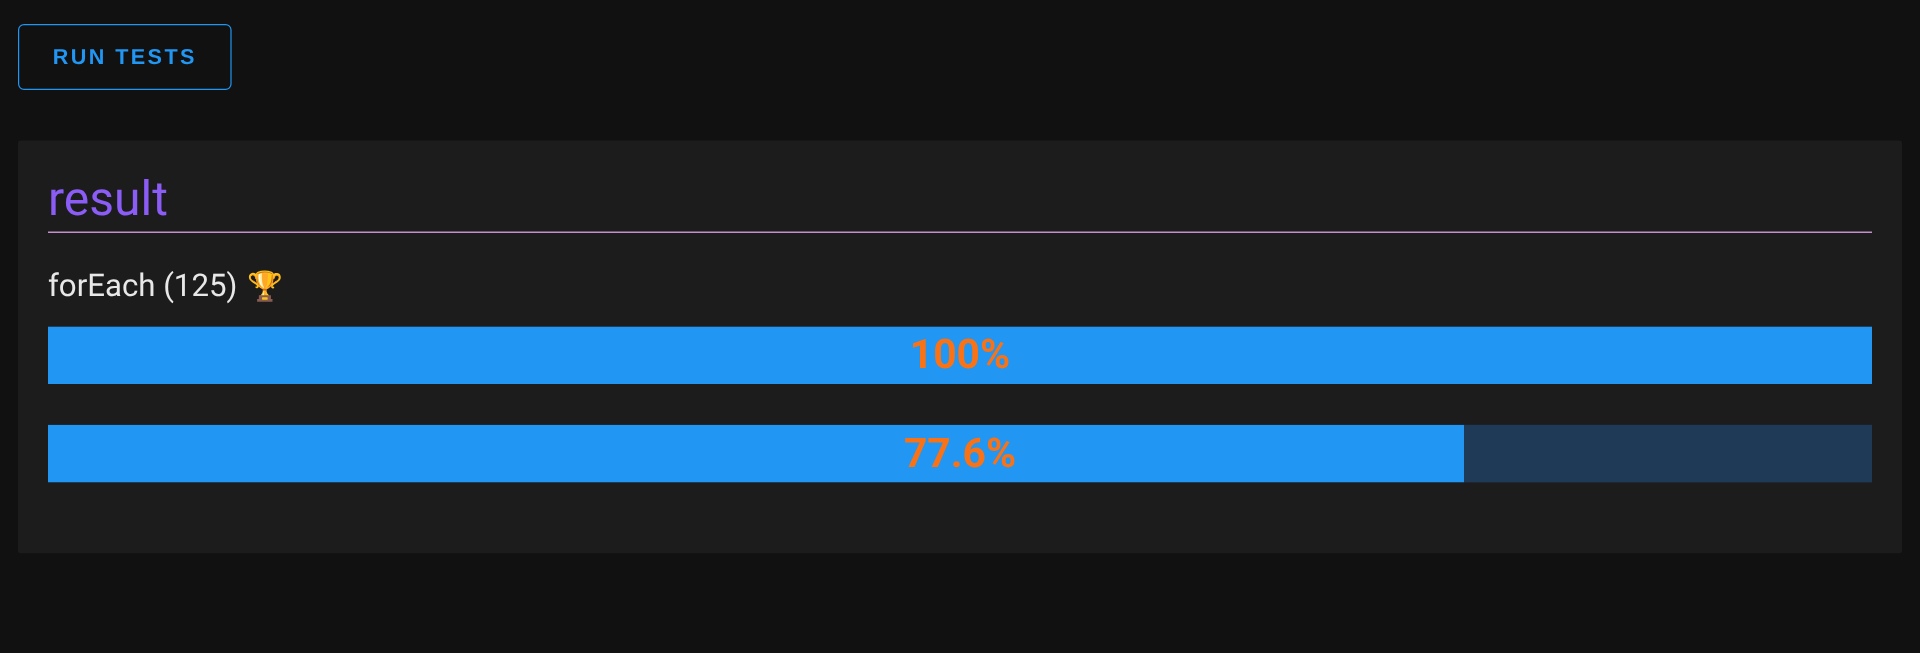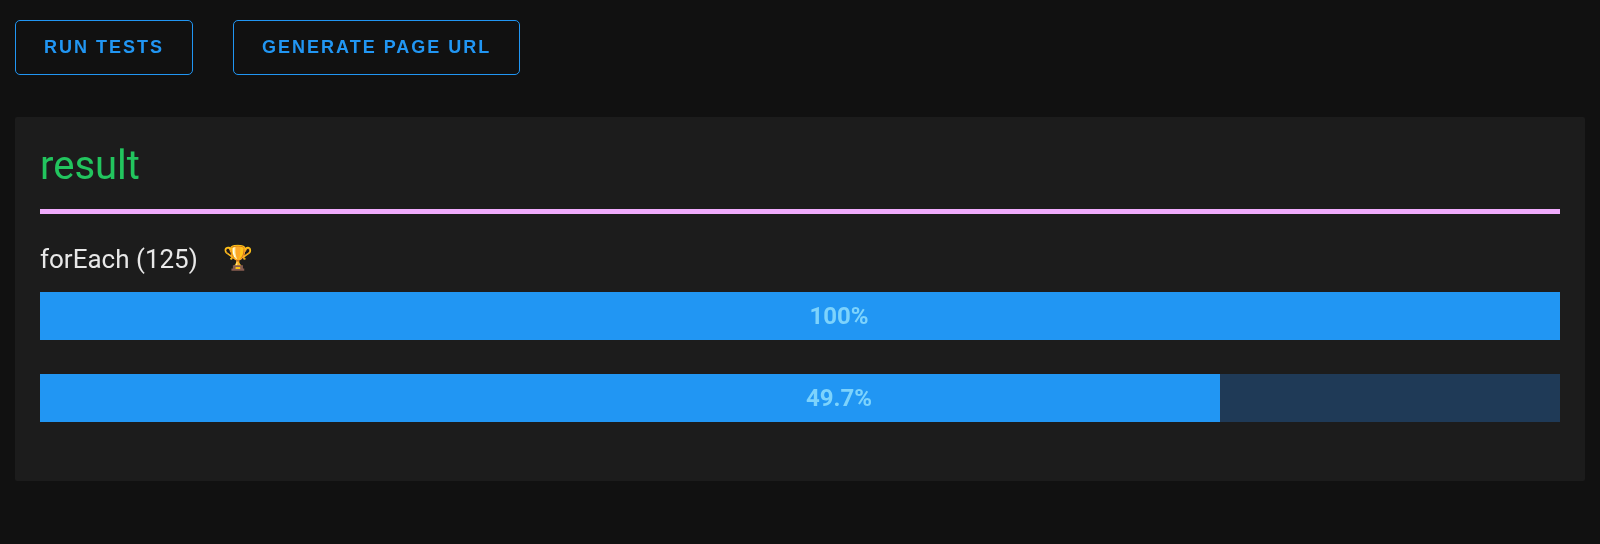--- a/index.html
+++ b/index.html
@@ -37,36 +37,36 @@
     }
     .result-panel {
       background-color: #1c1c1c;
       margin-top: 42px;
       padding: 25px;
       border-radius: 2px;
     }
     .result-title {
       font-size: 40px;
       font-weight: 400;
-      color: #22c55e;
-      padding-bottom: 20px;
-      border-bottom: 5px solid #f0abfc;
+      color: #8b5cf6;
+      padding-bottom: 4px;
+      border-bottom: 1px solid #f0abfc;
       margin-bottom: 30px;
     }
     .result-item {
       margin-bottom: 34px;
     }
     .result-label {
       font-size: 26px;
       font-weight: 400;
       color: #e8e8e8;
       margin-bottom: 18px;
       display: flex;
-      align-items: flex-start;
-      gap: 26px;
+      align-items: center;
+      gap: 8px;
     }
     .trophy {
       font-size: 24px;
     }
     .bar-track {
       width: 100%;
       height: 48px;
       background-color: #1f3a57;
       position: relative;
       overflow: hidden;
@@ -76,49 +76,47 @@
       background-color: #2196f3;
       display: flex;
       align-items: center;
       justify-content: center;
     }
     .bar-text {
       position: absolute;
       left: 50%;
       top: 50%;
       transform: translate(-50%, -50%);
-      color: #7dd3fc;
-      font-size: 24px;
+      color: #f97316;
+      font-size: 34px;
       font-weight: 700;
-      margin-left: 39px;
     }
   </style>
 </head>
 <body>
 
 <div class="toolbar">
   <button class="btn">RUN TESTS</button>
-  <button class="btn">GENERATE PAGE URL</button>
   <div class="spacer"></div>
 </div>
 
 <div class="result-panel">
   <h2 class="result-title">result</h2>
 
   <div class="result-item">
     <div class="result-label">
       <span>forEach (125)</span>
       <span class="trophy">🏆</span>
     </div>
     <div class="bar-track">
       <div class="bar-fill" style="width:100%"></div>
       <div class="bar-text">100%</div>
     </div>
   </div>
 
   <div class="result-item">
     <div class="bar-track">
       <div class="bar-fill" style="width:77.6%"></div>
-      <div class="bar-text">49.7%</div>
+      <div class="bar-text">77.6%</div>
     </div>
   </div>
 
 </div>
 
 </body></html>

